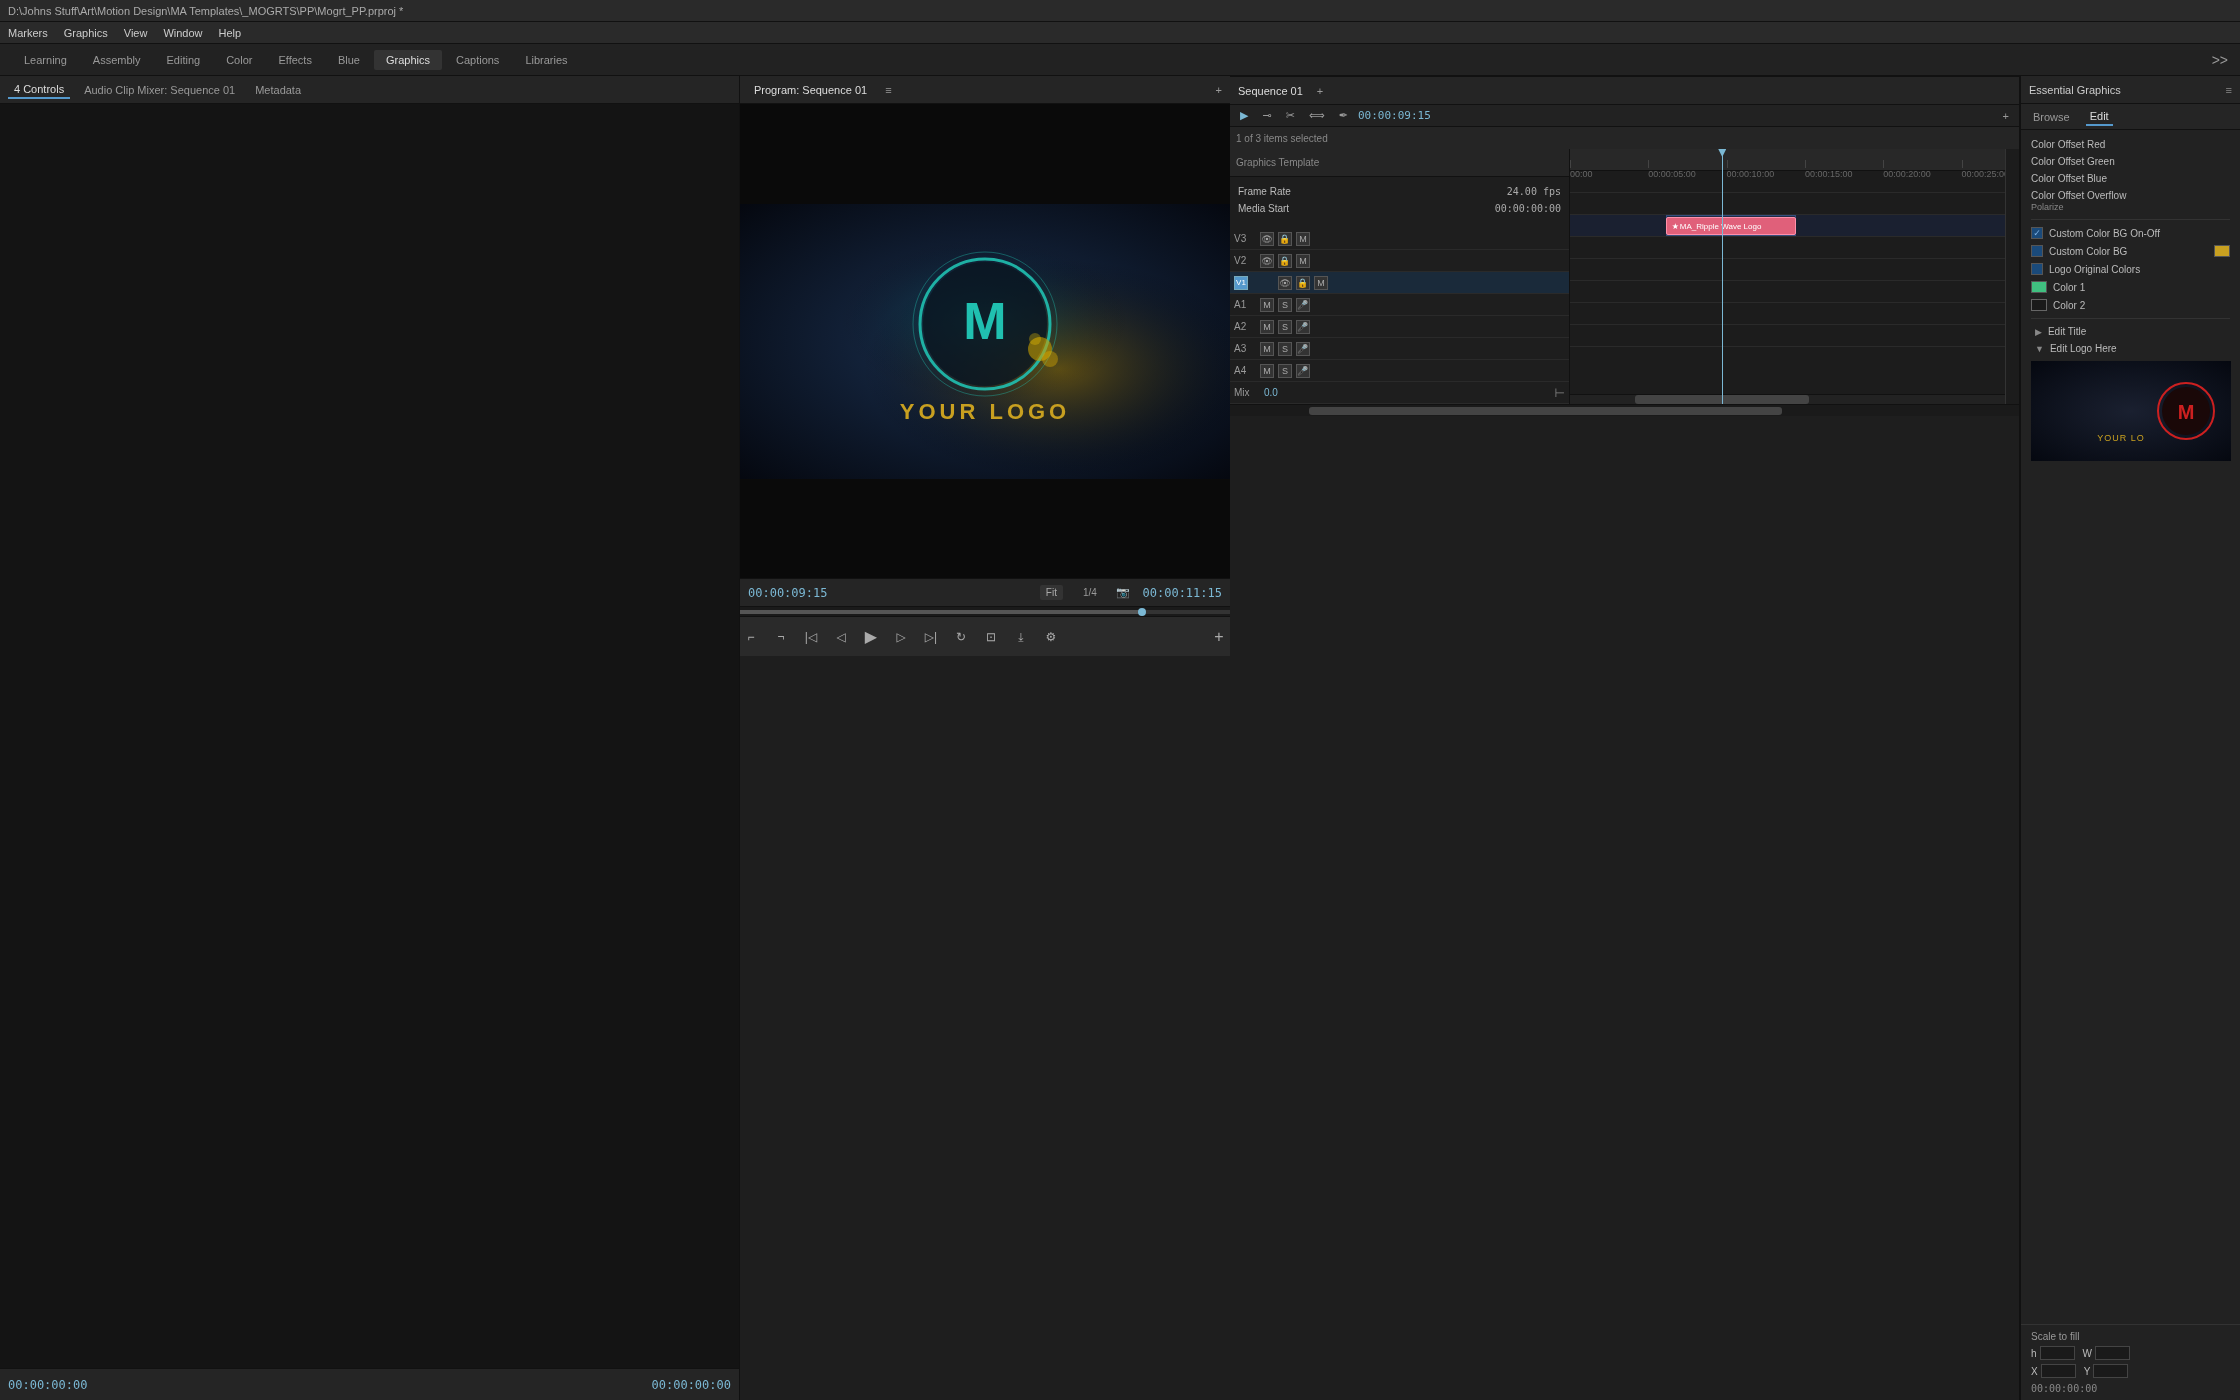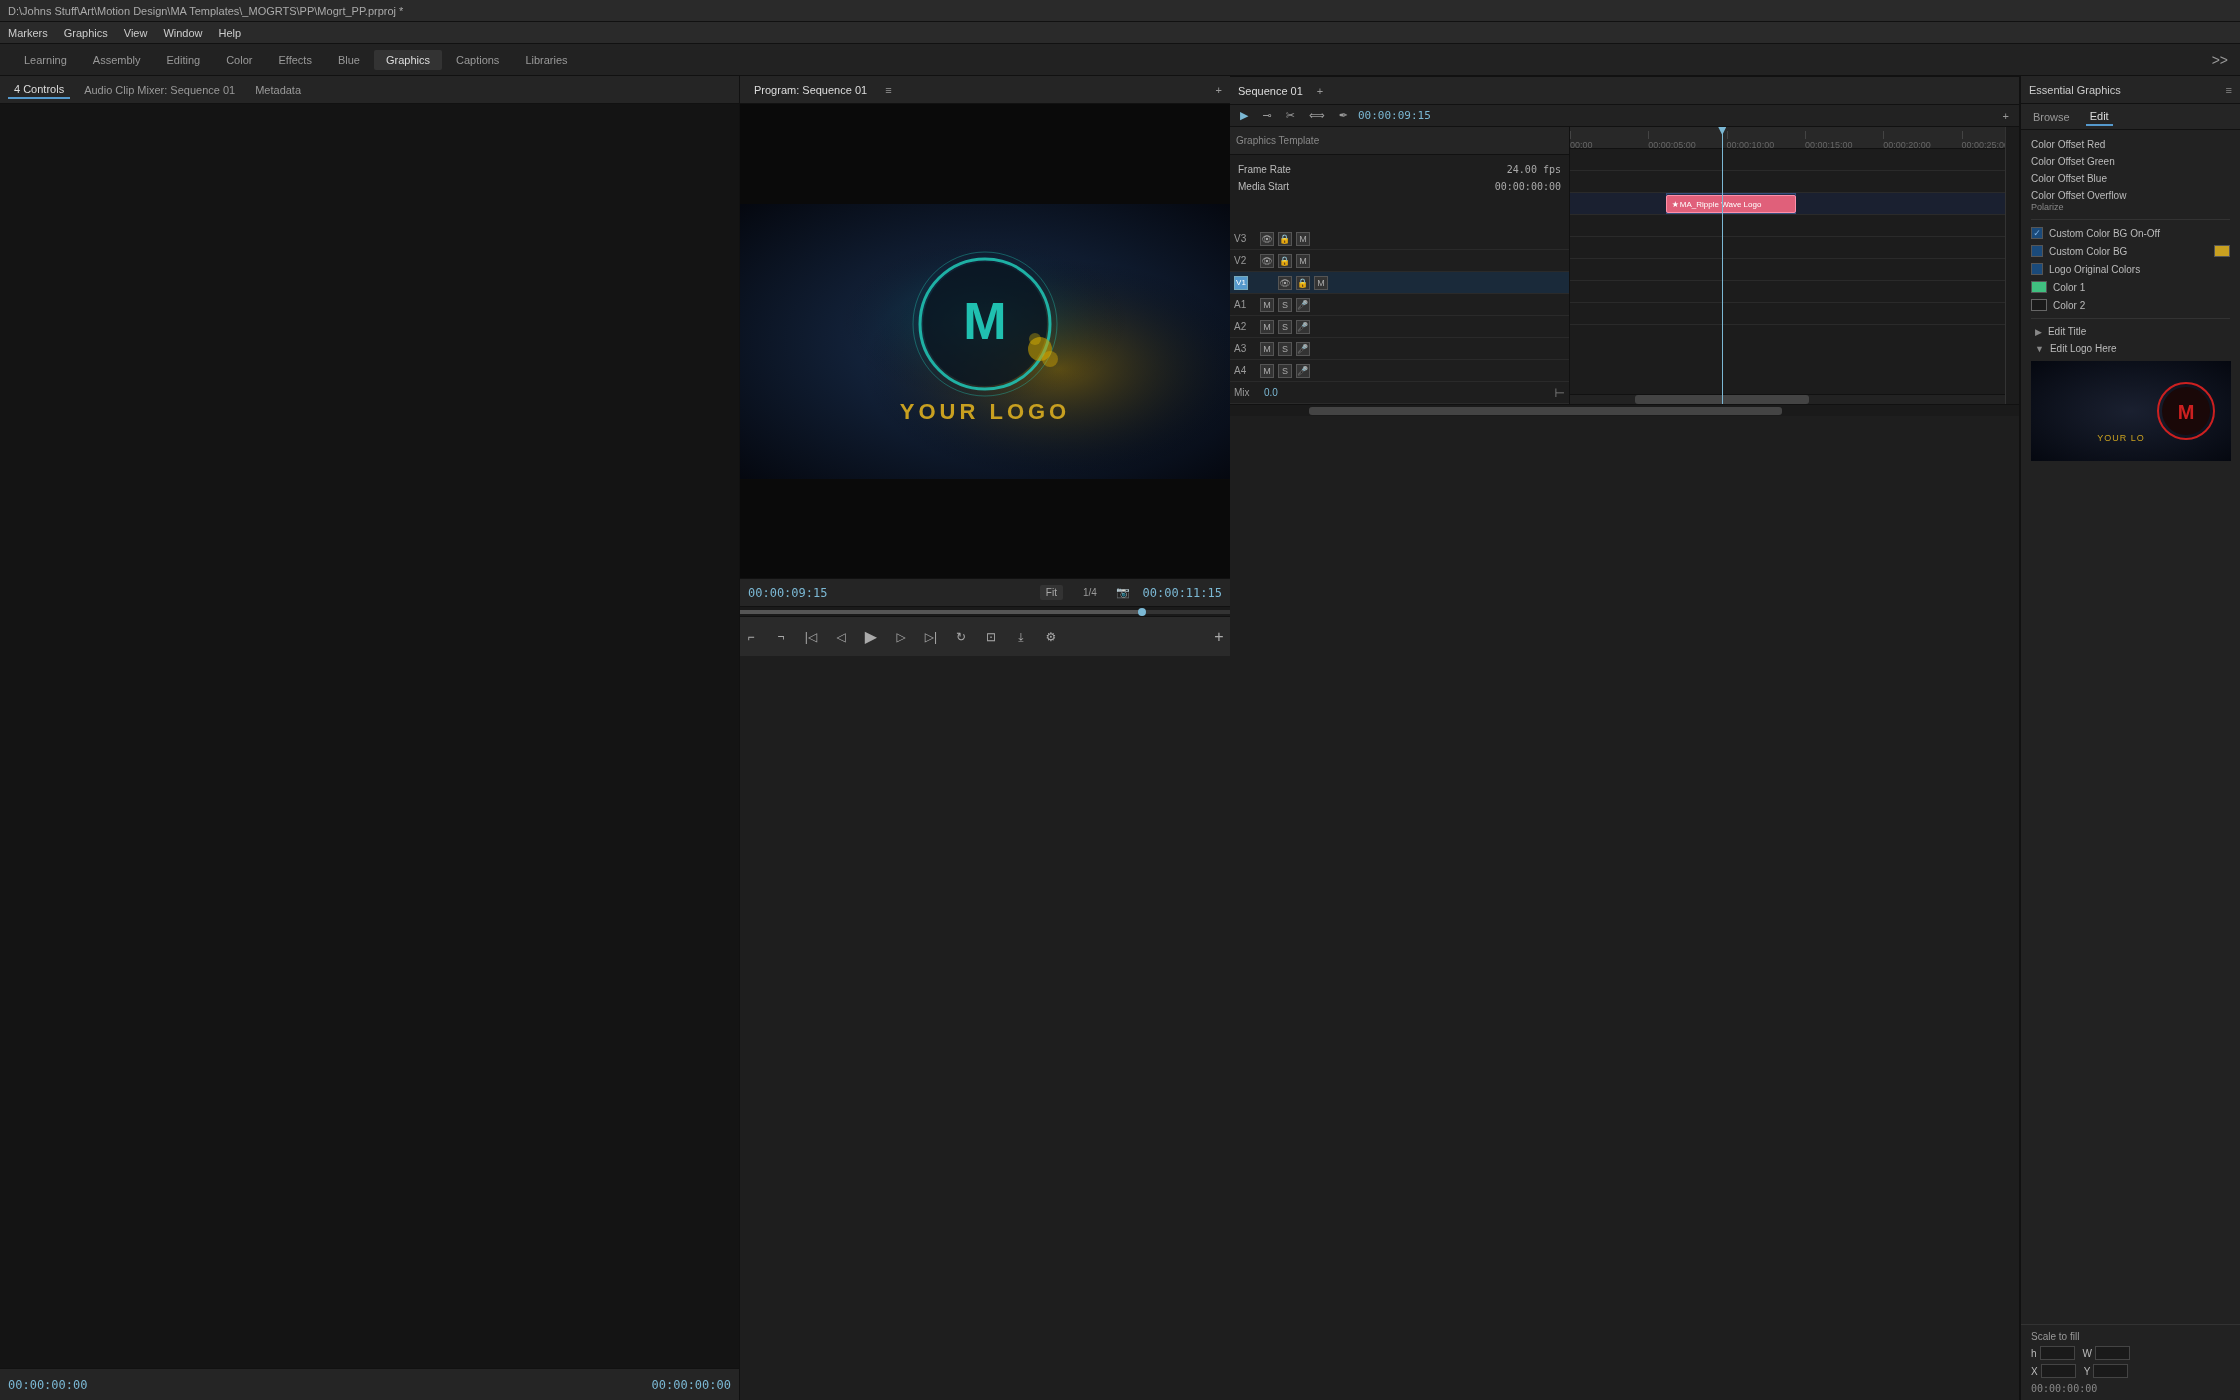--- a/index.html
+++ b/index.html
@@ -416,21 +416,21 @@
 
     
     #tl-ruler {
       height: 22px;
       background: #282828;
       border-bottom: 1px solid #111;
       position: relative;
     }
     .ruler-mark {
       position: absolute;
-      top: 4px;
+      top: 11px;
       height: 100%;
       display: flex;
       align-items: flex-end;
       padding-bottom: 2px;
       font-size: 9px;
       color: #666;
     }
     .ruler-mark::before {
       content: '';
       position: absolute;
@@ -686,20 +686,23 @@
         <span class="tl-tool-btn active">▶</span>
         <span class="tl-tool-btn">⊸</span>
         <span class="tl-tool-btn">✂</span>
         <span class="tl-tool-btn">⟺</span>
         <span class="tl-tool-btn">✒</span>
         <span class="tl-timecode">00:00:09:15</span>
         <span style="flex:1;"></span>
         <span class="tl-tool-btn">+</span>
       </div>
 
+      <div class="tl-info-row">
+        <span>1 of 3 items selected</span>
+      </div>
 
       <div id="timeline-body" style="flex:1;display:flex;">
 
         <div id="left-sidebar" style="width:340px;">
 
           <div id="left-sidebar-tabs">
             <span>Graphics Template</span>
           </div>
           <div id="left-sidebar-body">
             <div class="ls-row">

